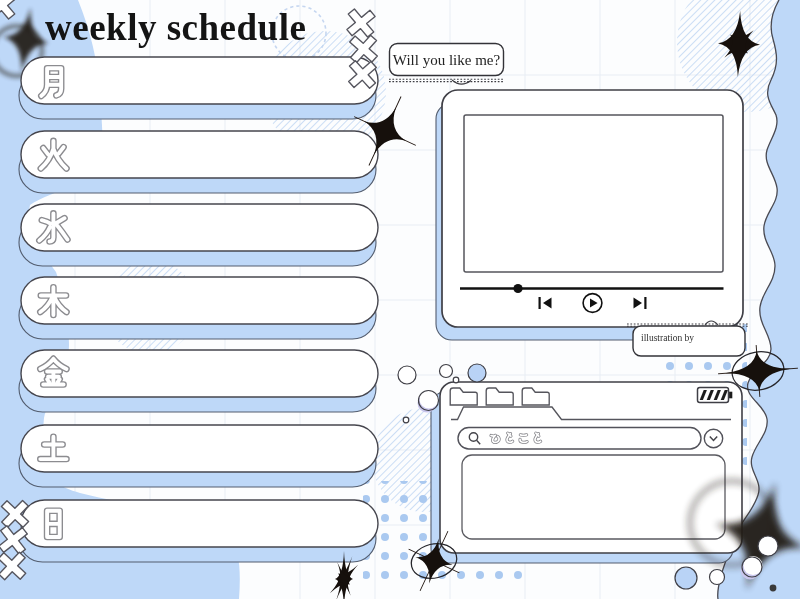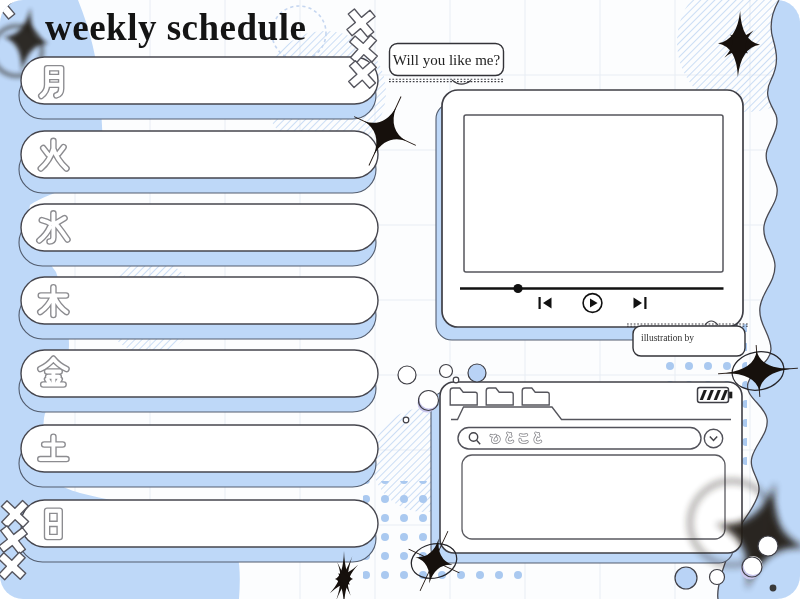--- a/index.html
+++ b/index.html
@@ -1,17 +1,17 @@
 <!DOCTYPE html>
 <html><head>
 <meta charset="utf-8">
 <style>
   html,body{margin:0;padding:0;background:#ffffff;}
   .stage{position:relative;width:800px;height:599px;overflow:hidden;background:#fcfdfe;
-         font-family:"Liberation Serif",serif;border-radius:23px;}
+         font-family:"Liberation Serif",serif;}
   svg{position:absolute;inset:0;display:block;}
   .t-title{font-family:"Liberation Serif",serif;font-weight:700;font-size:37px;fill:#141414;letter-spacing:.5px;}
   .t-bubble{font-family:"Liberation Serif",serif;font-size:15px;fill:#222;}
   .t-credit{font-family:"Liberation Serif",serif;font-size:9.5px;fill:#2e2e2e;}
   .grid{stroke:#dde4ef;stroke-width:1;opacity:.65;}
   .blob{fill:#bed8f8;}
   .band{fill:#bed8f8;}
   .band-edge{fill:none;stroke:#4a4a52;stroke-width:1.3;}
   .pill-sh{fill:#bed8f8;stroke:#525c6e;stroke-width:1.1;}
   .pill-face{fill:#ffffff;stroke:#46464e;stroke-width:1.4;}

